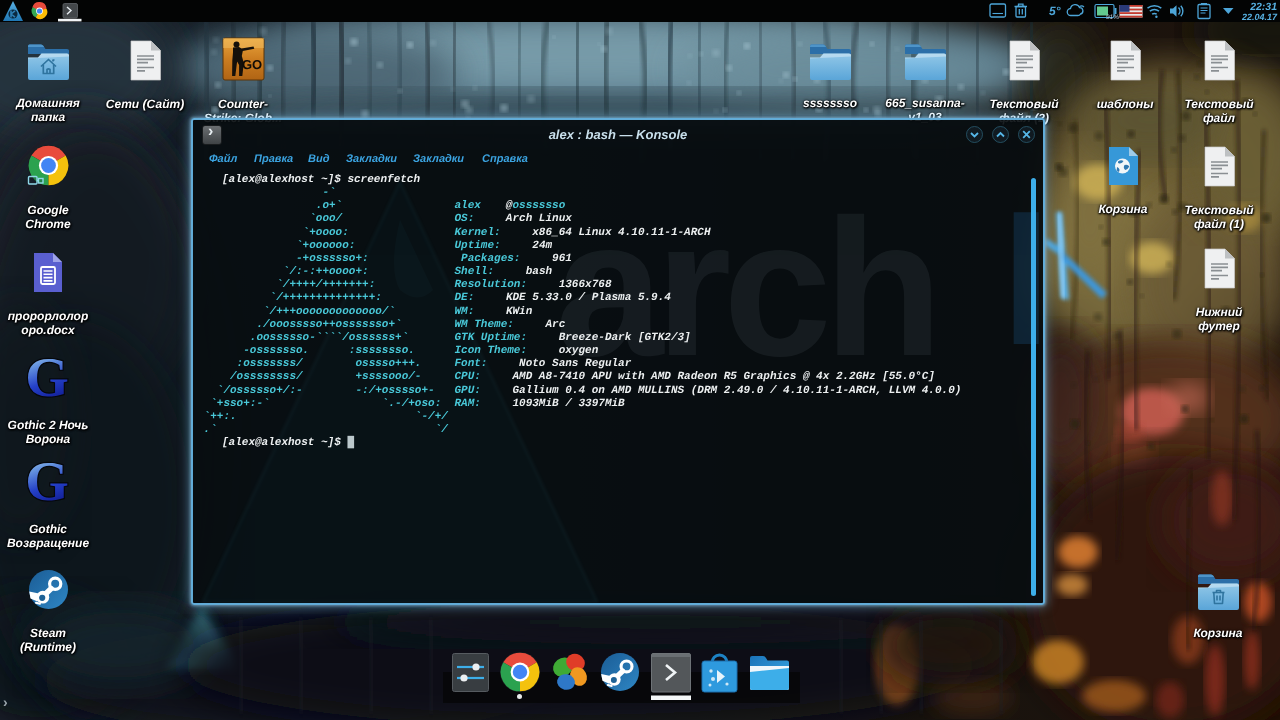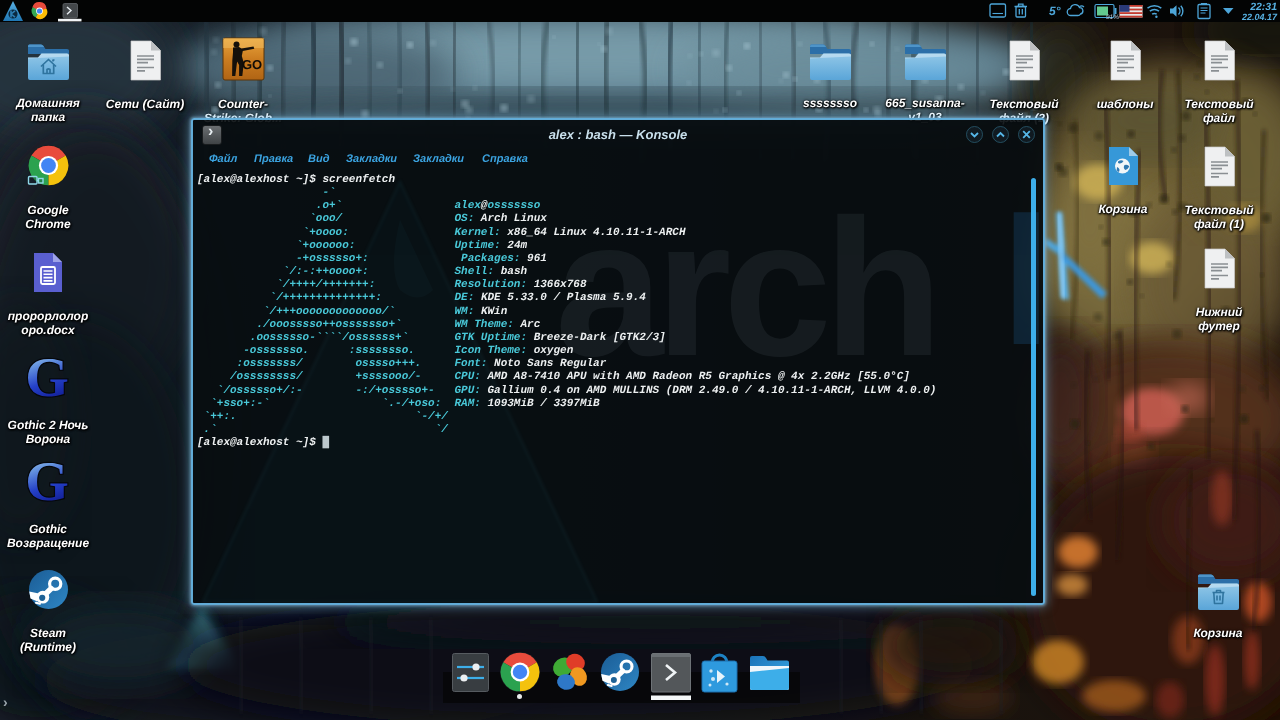--- a/index.html
+++ b/index.html
@@ -27,21 +27,21 @@
   #ticon { position:absolute; left:9px; top:5px; width:20px; height:20px; border-radius:3px;
            background:linear-gradient(#6a6e71,#3f4346); border:1px solid #191c1e; }
   #ticon:after { content:"›"; position:absolute; left:5px; top:-3px; color:#e8eef2; font-size:16px; font-weight:bold; }
   .wbtn { position:absolute; top:6px; width:17px; height:17px; border-radius:50%; background:rgba(20,30,36,0.5); }
   .wbtn svg { position:absolute; left:0; top:0; }
   #menu { position:absolute; left:0; top:30px; width:100%; height:24px; font-size:11px; font-weight:bold; font-style:italic; color:#3ba3e0; }
   #menu span { position:absolute; top:3px; }
   #term { position:absolute; left:4px; top:54px; width:830px; height:424px;
           font-family:"Liberation Mono", monospace; font-weight:bold; font-style:italic;
           font-size:11px; line-height:13.15px; white-space:pre; }
-  #term .w { color:#eceff0; }
+  #term .w { color:#eceff0;margin-left:25px; }
   #term .c { color:#49c8d8; }
   #term .cur { color:#bcc8cc; }
   #sbar { position:absolute; right:7px; top:58px; width:5px; height:418px; background:#3daee9; border-radius:3px; }
 
   
   #dockbg { position:absolute; left:443px; top:672px; width:357px; height:31px; background:rgba(5,5,6,0.72); z-index:30; }
   .dk { position:absolute; z-index:31; }
 </style>
 </head>
 <body>

